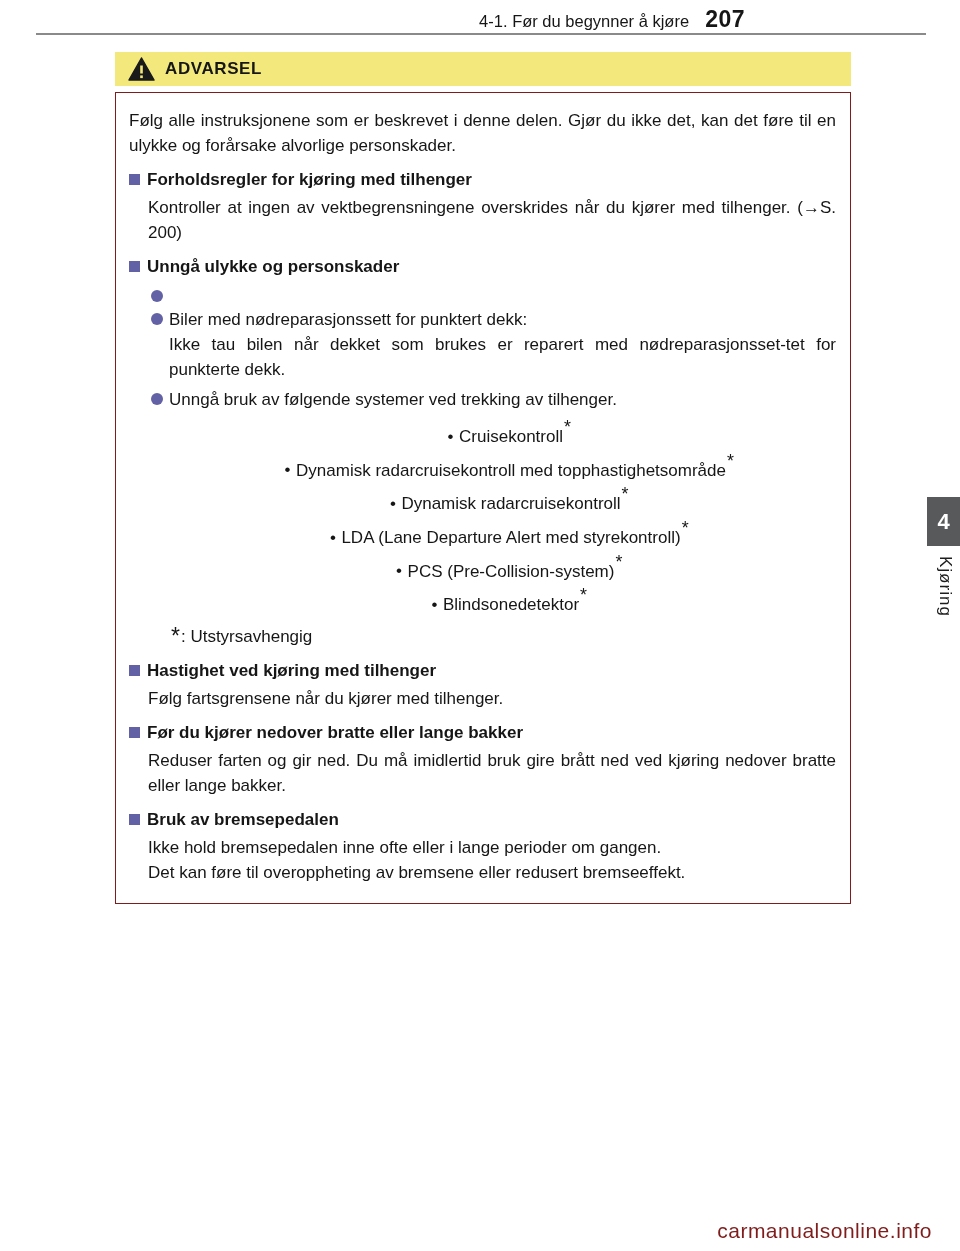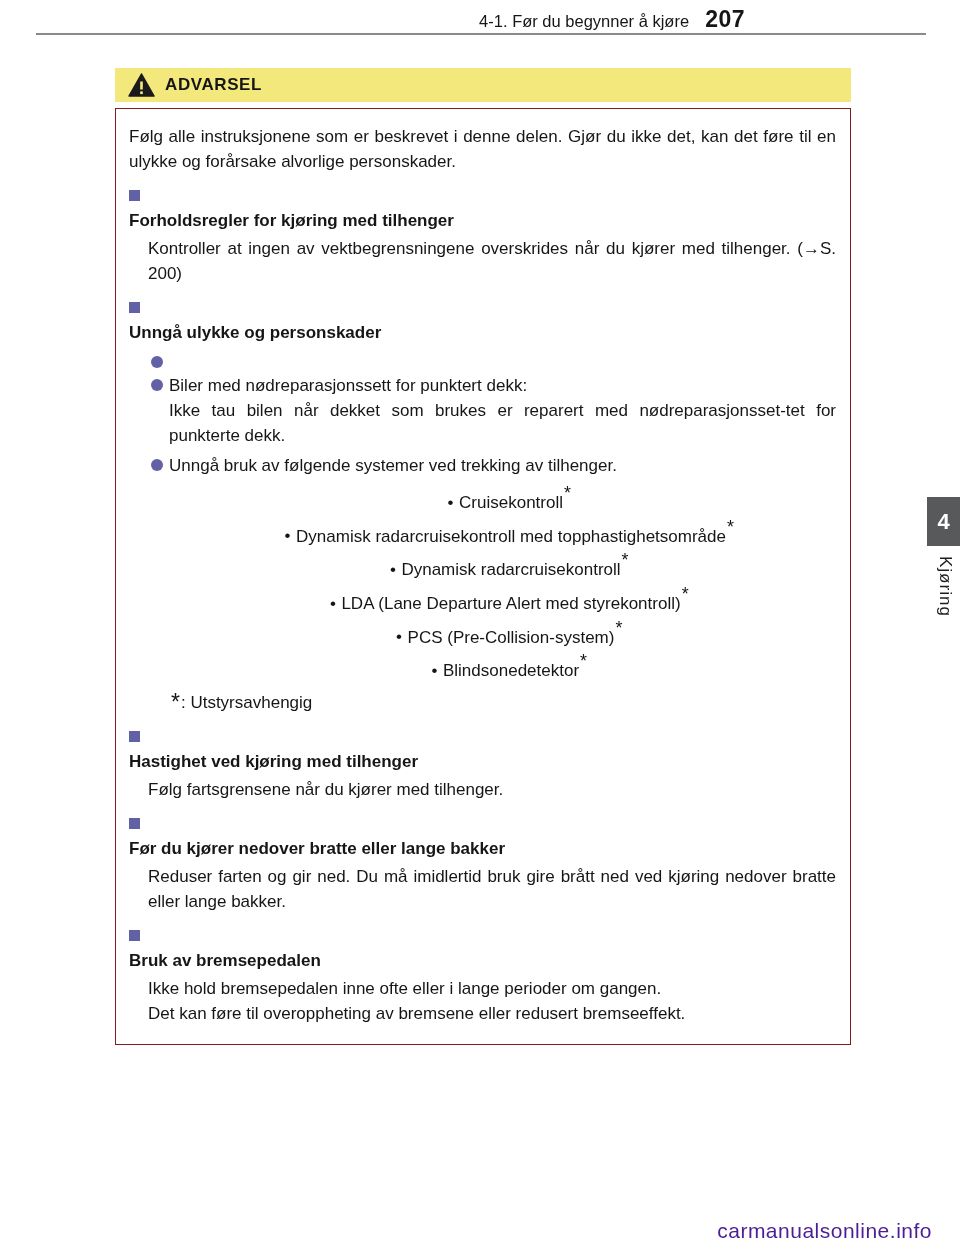--- a/index.html
+++ b/index.html
@@ -16,39 +16,39 @@
     display:flex; justify-content:flex-end; align-items:baseline; gap:16px;
   }
   .hdr .sec { font-size:16.5px; }
   .hdr .num { font-size:23px; font-weight:bold; letter-spacing:0.5px; }
   .rule {
     position:absolute; top:33px; left:36px; right:34px;
     border-top:2px solid #8a8a8a;
   }
 
   
-  .warn { position:absolute; left:115px; top:68px; width:736px; }
+  .warn { position:absolute; left:115px; top:52px; width:736px; }
   .warn-hd {
     background:#f3e87b; height:34px;
     display:flex; align-items:center; gap:10px; padding-left:13px;
   }
   .warn-icon { display:flex; align-items:center; }
   .warn-title { font-weight:bold; font-size:17px; letter-spacing:0.6px; }
   .warn-bd {
     margin-top:6px; border:1px solid #7f1d1d;
     padding:15px 14px 18px 13px;
   }
 
   .para { font-size:17px; line-height:25px; }
   .just { text-align:justify; text-align-last:left; }
   .intro { margin-bottom:6px; }
 
   .sec-head {
     display:flex; align-items:flex-start; gap:7px;
-    font-weight:bold; font-size:17px; line-height:25px; margin-top:9px;flex-direction:column;
+    font-weight:bold; font-size:17px; line-height:25px; margin-top:9px;
   }
   .sqb { width:11px; height:11px; background:#6361a5; margin-top:7px; flex:none; }
   .ind1 { margin-left:19px; margin-top:3px; }
 
   .bullet { display:flex; gap:6px; margin-top:5px; margin-left:22px; }
   .dot { width:12px; height:12px; border-radius:50%; background:#6361a5; margin-top:6px; flex:none; }
   .b-content { flex:1; }
   .b-lead { font-size:17px; line-height:25px; }
 
   .starlist { list-style:none; margin:4px 0 0 8px;text-align:center; }
@@ -67,21 +67,21 @@
     font-size:22px; font-weight:bold;
   }
   .tabLabel {
     position:absolute; right:5px; top:556px;
     writing-mode:vertical-rl; font-size:17px; color:#1d1d1d; letter-spacing:1px;
   }
 
   
   .wm {
     position:absolute; right:28px; bottom:8px;
-    font-size:21px; color:#4c1d95; letter-spacing:0.5px;
+    font-size:21px; color:#7f1d1d; letter-spacing:0.5px;
   }
 </style>
 </head>
 <body>
 
 <div class="page">
 
   <div class="hdr">
     <span class="sec">4-1. Før du begynner å kjøre</span>
     <span class="num">207</span>

